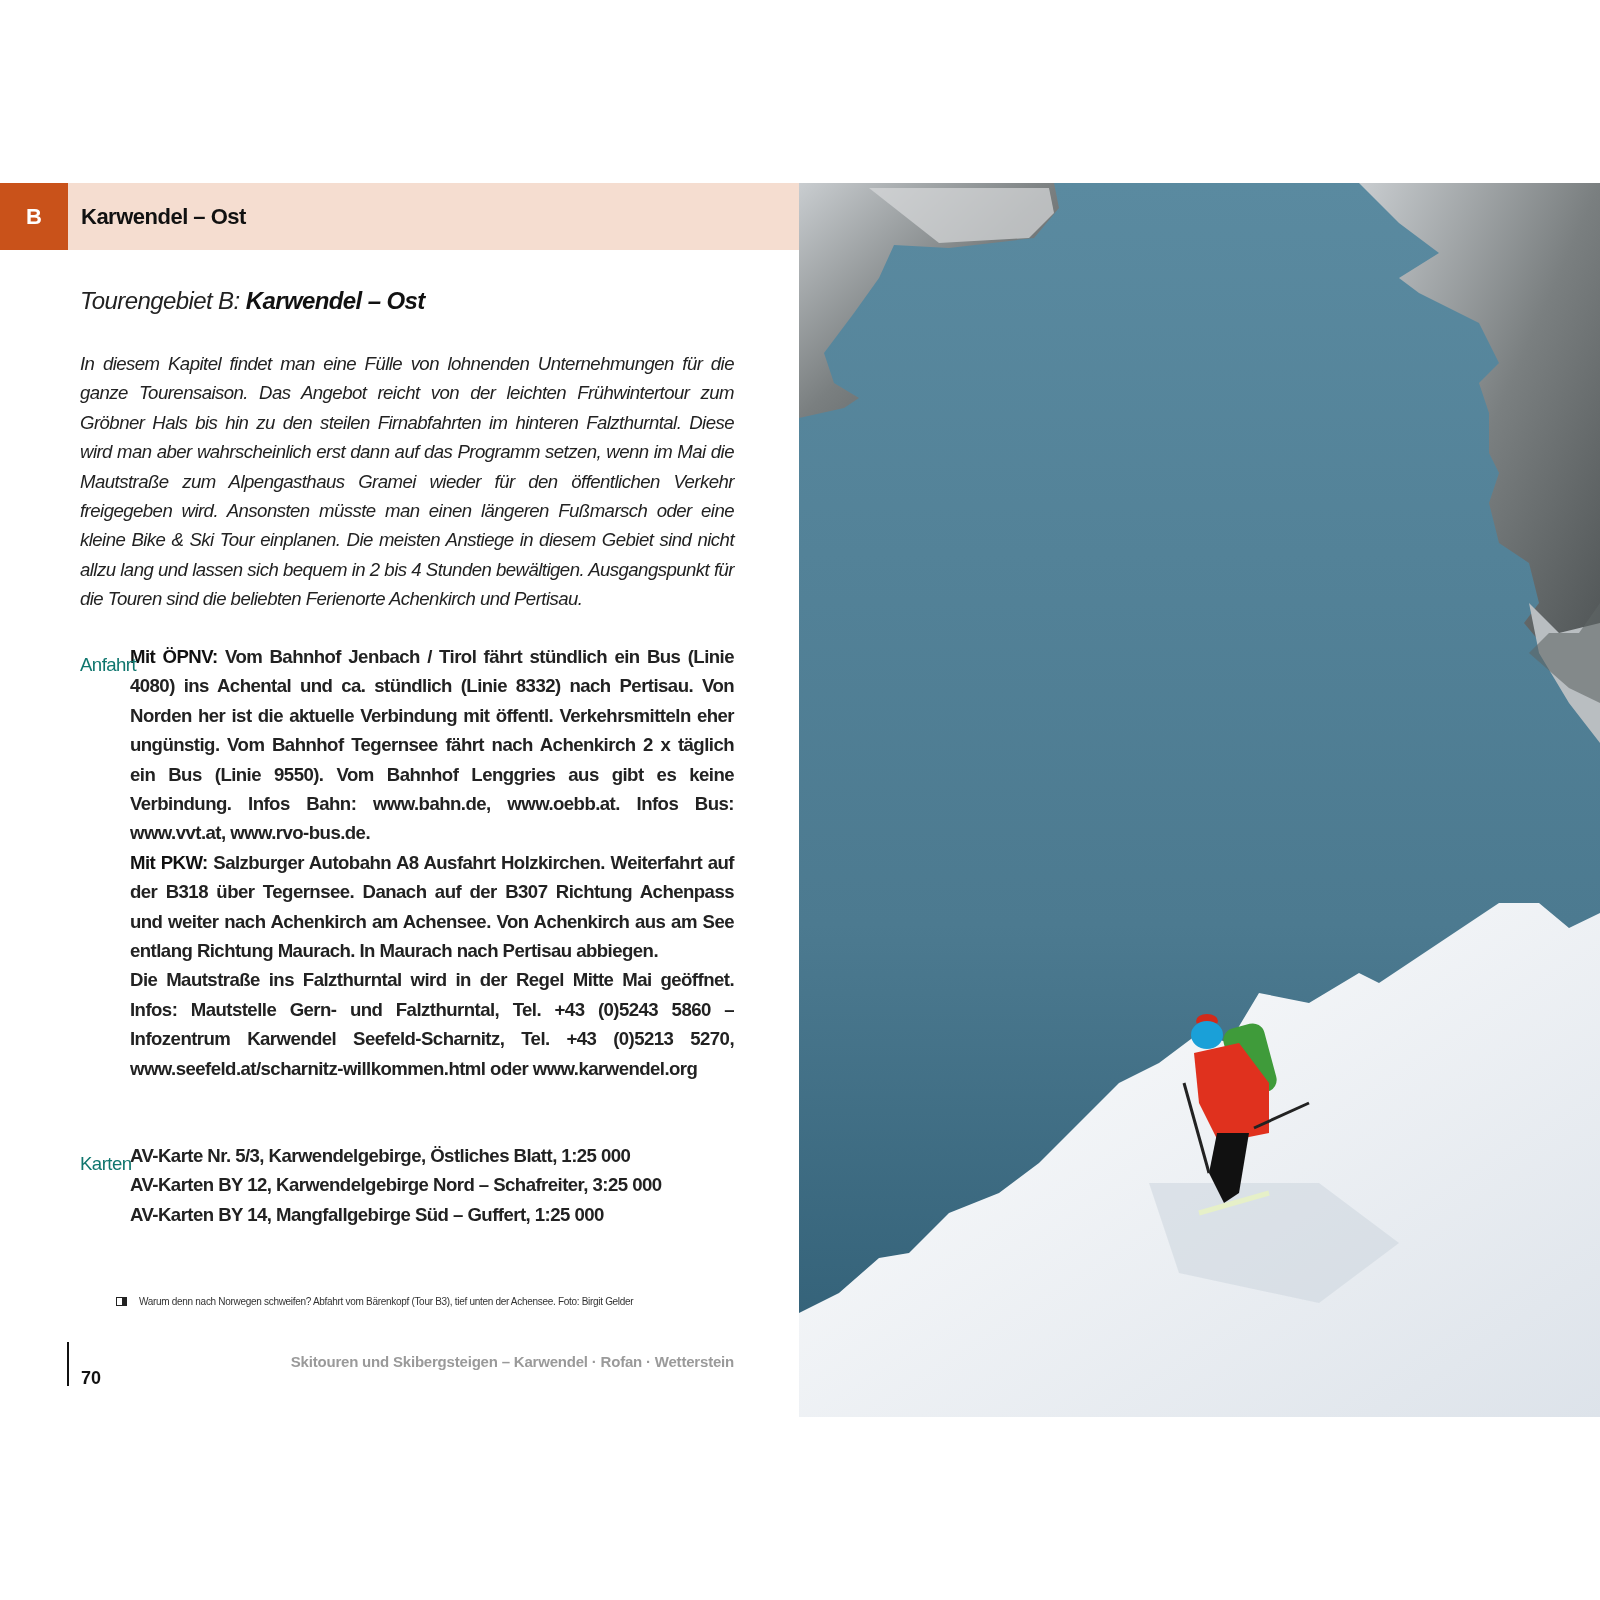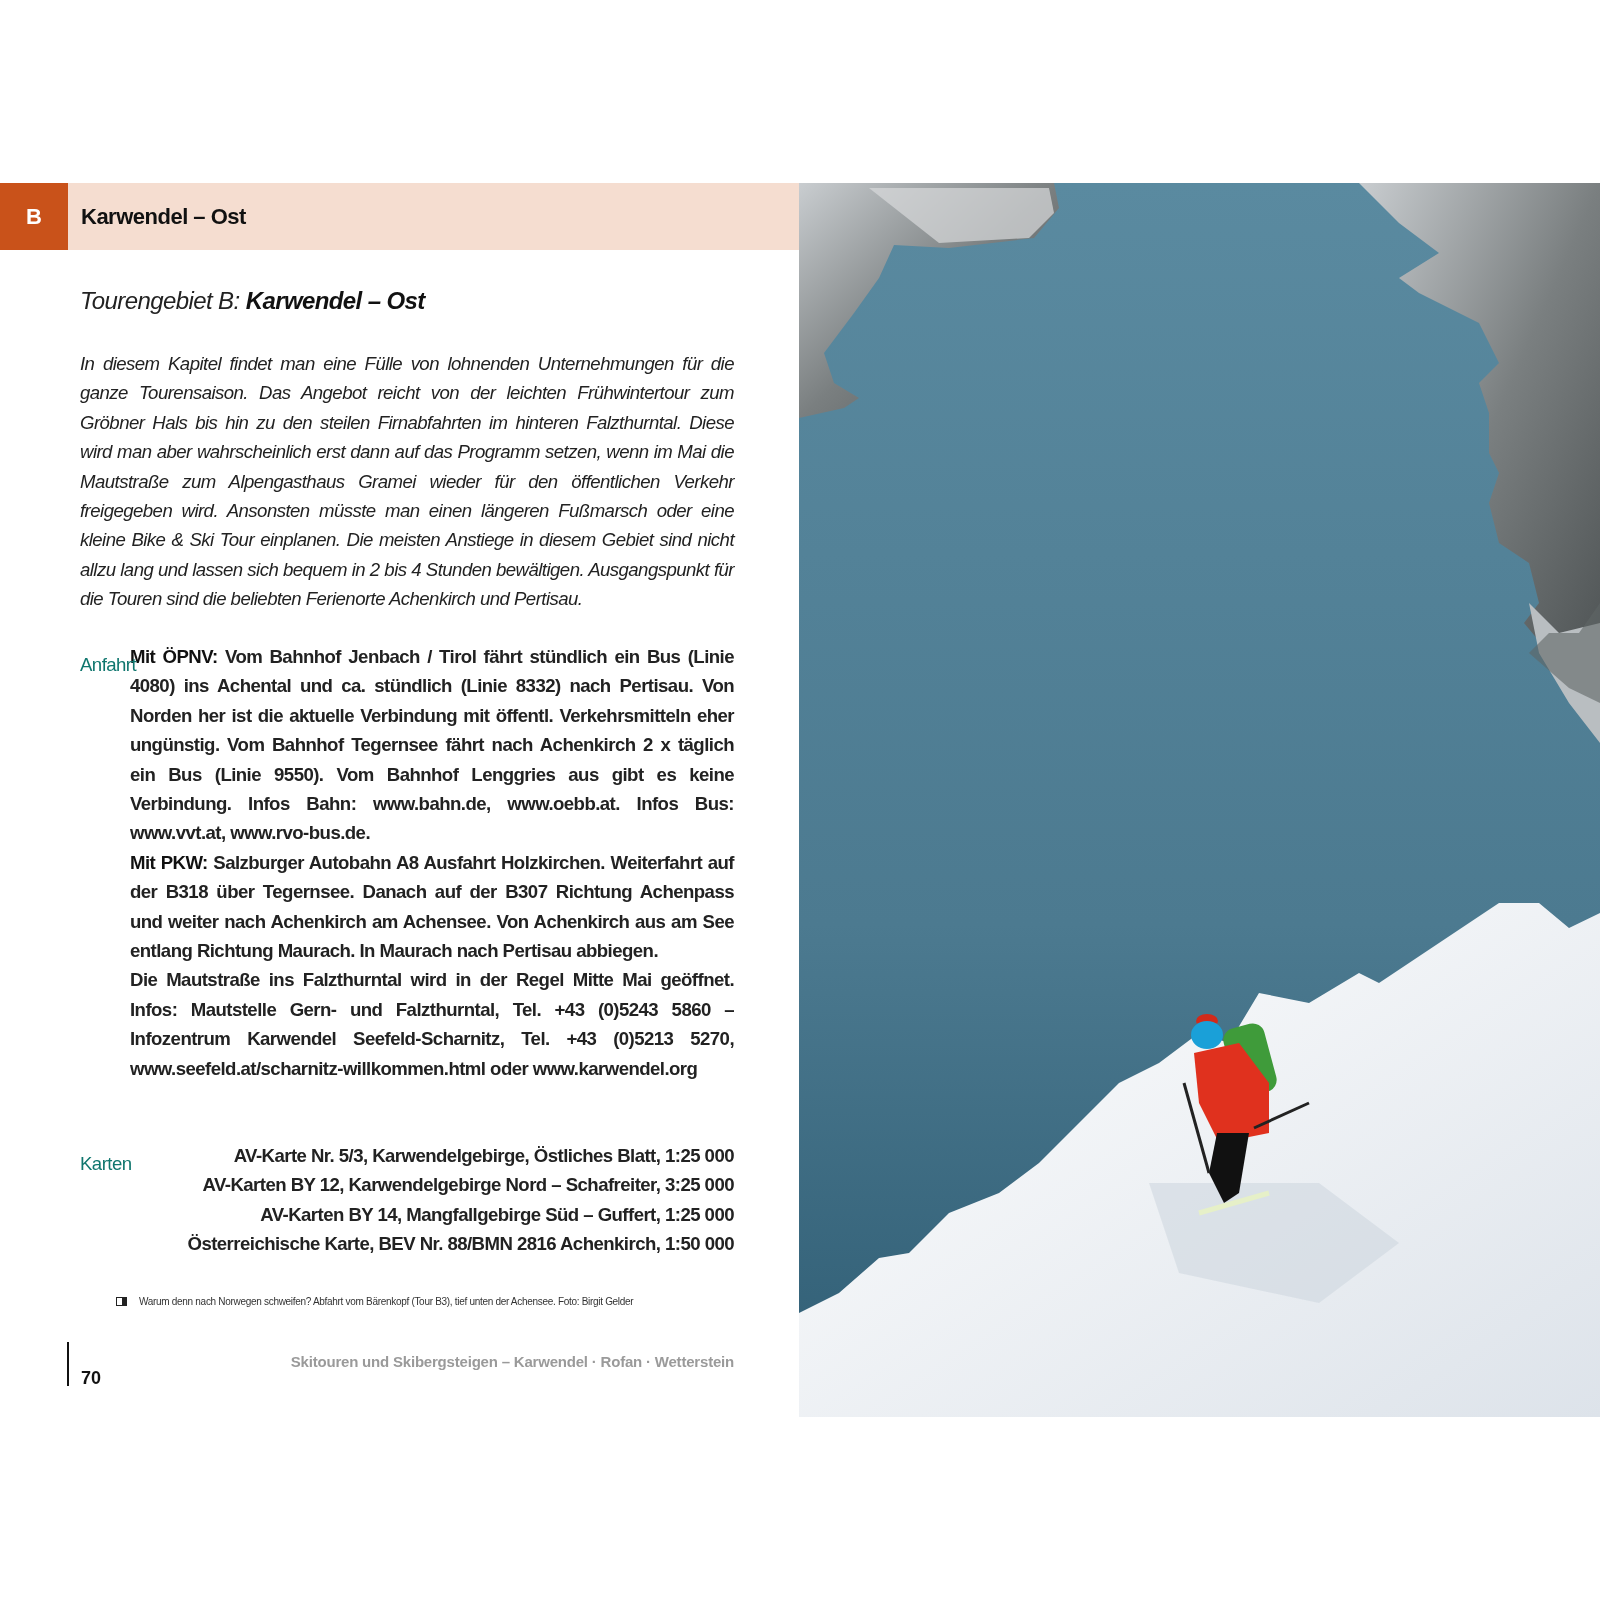--- a/index.html
+++ b/index.html
@@ -49,25 +49,24 @@
   <div class="info-label">Anfahrt</div>
   <div class="info-body">
     <p><b>Mit ÖPNV:</b><span> Vom Bahnhof Jenbach / Tirol fährt stündlich ein Bus (Linie 4080) ins Achental und ca. stündlich (Linie 8332) nach Pertisau. Von Norden her ist die aktuelle Verbindung mit öffentl. Verkehrsmitteln eher ungünstig. Vom Bahnhof Tegernsee fährt nach Achenkirch 2 x täglich ein Bus (Linie 9550). Vom Bahnhof Lenggries aus gibt es keine Verbindung. Infos Bahn: www.bahn.de, www.oebb.at. Infos Bus: www.vvt.at, www.rvo-bus.de.</span></p>
     <p><b>Mit PKW:</b><span> Salzburger Autobahn A8 Ausfahrt Holzkirchen. Weiterfahrt auf der B318 über Tegernsee. Danach auf der B307 Richtung Achenpass und weiter nach Achenkirch am Achensee. Von Achenkirch aus am See entlang Richtung Maurach. In Maurach nach Pertisau abbiegen.</span></p>
     <p>Die Mautstraße ins Falzthurntal wird in der Regel Mitte Mai geöffnet. Infos: Mautstelle Gern- und Falzthurntal, Tel. +43 (0)5243 5860 – Infozentrum Karwendel Seefeld-Scharnitz, Tel. +43 (0)5213 5270, www.seefeld.at/scharnitz-willkommen.html oder www.karwendel.org</p>
   </div>
 </div>
 
 <div class="info-block karten">
   <div class="info-label">Karten</div>
-  <div class="info-body" style="text-align:right">
+  <div class="info-body" style="text-align:left">
     <p>AV-Karte Nr. 5/3, Karwendelgebirge, Östliches Blatt, 1:25 000</p>
     <p>AV-Karten BY 12, Karwendelgebirge Nord – Schafreiter, 3:25 000</p>
     <p>AV-Karten BY 14, Mangfallgebirge Süd – Guffert, 1:25 000</p>
-    <p>Österreichische Karte, BEV Nr. 88/BMN 2816 Achenkirch, 1:50 000</p>
   </div>
 </div>
 
 <div class="caption">
   <span class="caption-icon"></span>
   <span>Warum denn nach Norwegen schweifen? Abfahrt vom Bärenkopf (Tour B3), tief unten der Achensee. Foto: Birgit Gelder</span>
 </div>
 
 <div class="folio-rule"></div>
 <div class="page-number">70</div>

